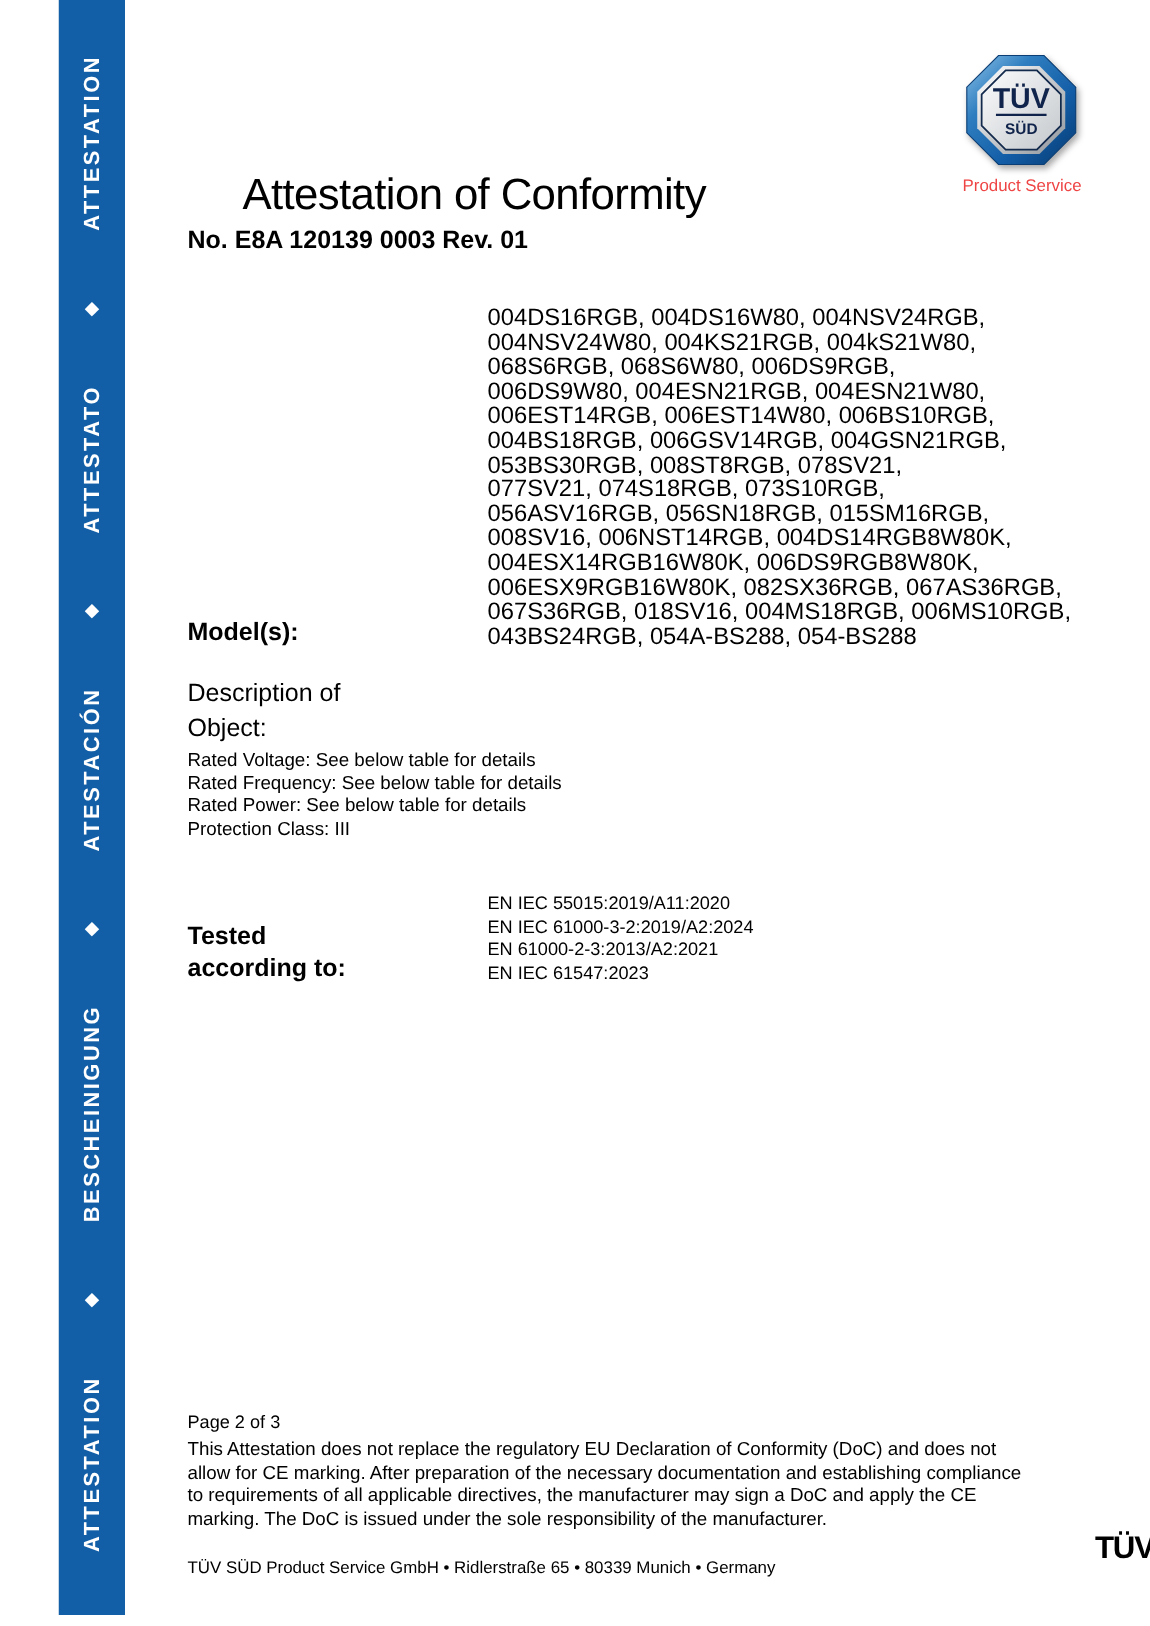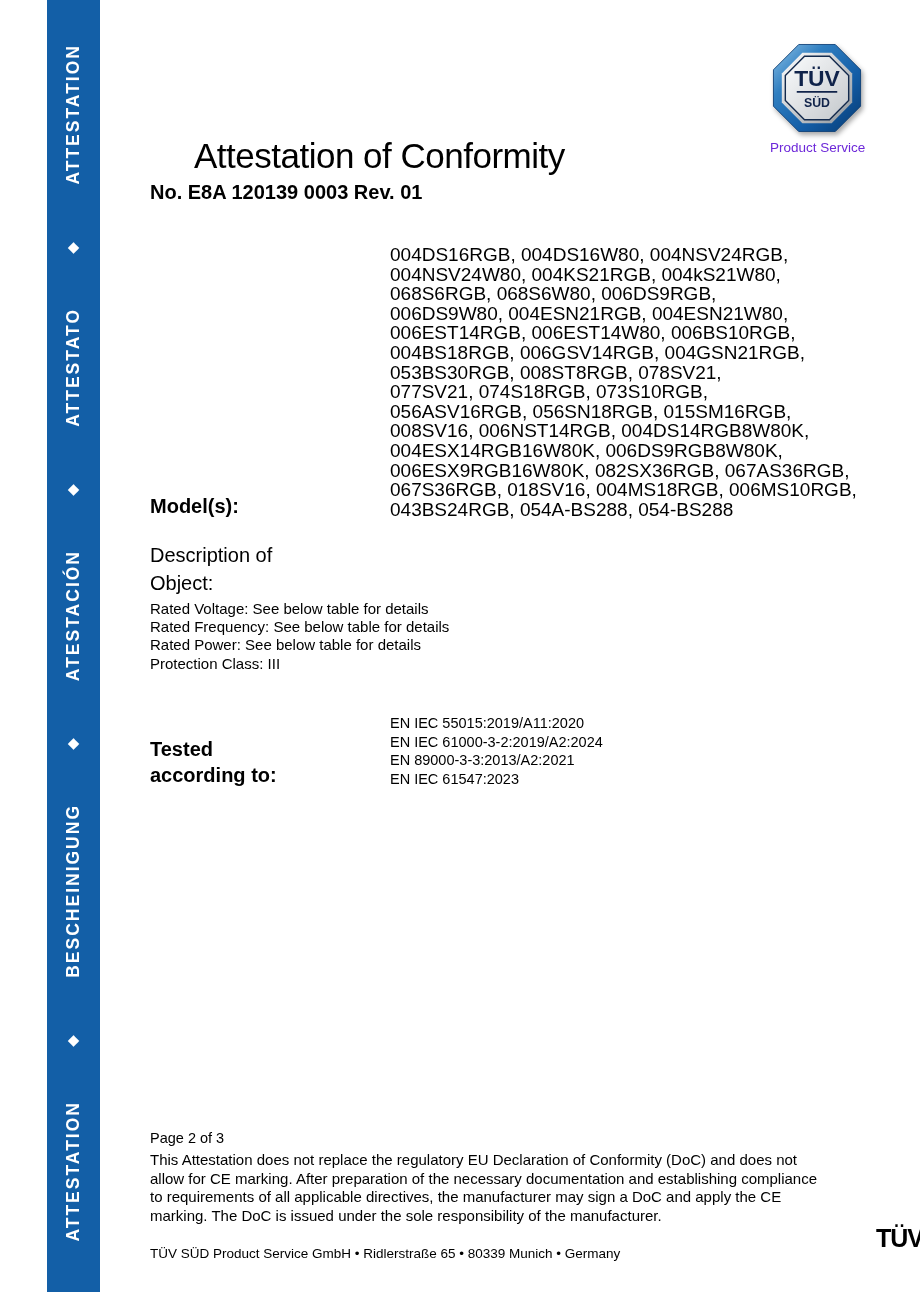--- a/index.html
+++ b/index.html
@@ -19,21 +19,21 @@
   .v-word {
     writing-mode:vertical-rl; transform:rotate(180deg);
     color:#ffffff; font-weight:bold; font-size:17.5px; letter-spacing:2px;
     white-space:nowrap;
   }
   .diamond { color:#ffffff; font-size:15px; line-height:1; }
 
   
   .logo-block { position:absolute; left:770px; top:44px; width:94px; text-align:center; }
   .logo-block svg { width:94px; height:88px; filter:drop-shadow(2px 3px 2.5px rgba(0,0,0,0.35)); }
-  .logo-caption { margin-top:4px; font-size:13.5px; color:#6d28d9; white-space:nowrap; }
+  .logo-caption { margin-top:4px; font-size:13.5px; color:#ef4444; white-space:nowrap; }
 
   
   .title { position:absolute; left:150px; top:136px; font-size:35px; font-weight:normal; letter-spacing:-0.5px;margin-left:44px; }
   .cert-no { position:absolute; left:150px; top:181px; font-size:20px; font-weight:bold; }
 
   
   .row { position:absolute; left:150px; display:flex;align-items:flex-end; }
   .row-label { width:240px; font-size:20px; font-weight:bold; line-height:26px; white-space:pre-line; }
   .models-row { top:245px; }
   .models-value { width:520px; font-size:19px; font-weight:normal; line-height:19.6px; white-space:pre-line; }
@@ -125,21 +125,21 @@
 Rated Frequency: See below table for details
 Rated Power: See below table for details
 Protection Class: III</div>
   </section>
 
   <section class="row tested-row">
     <div class="row-label">Tested
 according to:</div>
     <div class="standards">EN IEC 55015:2019/A11:2020
 EN IEC 61000-3-2:2019/A2:2024
-EN 89000-3-3:2013/A2:2021
+EN 61000-2-3:2013/A2:2021
 EN IEC 61547:2023</div>
   </section>
 
   <div class="page-info">Page 2 of 3</div>
   <div class="disclaimer">This Attestation does not replace the regulatory EU Declaration of Conformity (DoC) and does not
 allow for CE marking. After preparation of the necessary documentation and establishing compliance
 to requirements of all applicable directives, the manufacturer may sign a DoC and apply the CE
 marking. The DoC is issued under the sole responsibility of the manufacturer.</div>
   <div class="address">TÜV SÜD Product Service GmbH • Ridlerstraße 65 • 80339 Munich • Germany</div>
   <div class="brand-mark"><span>TÜV</span><sup>®</sup></div>

